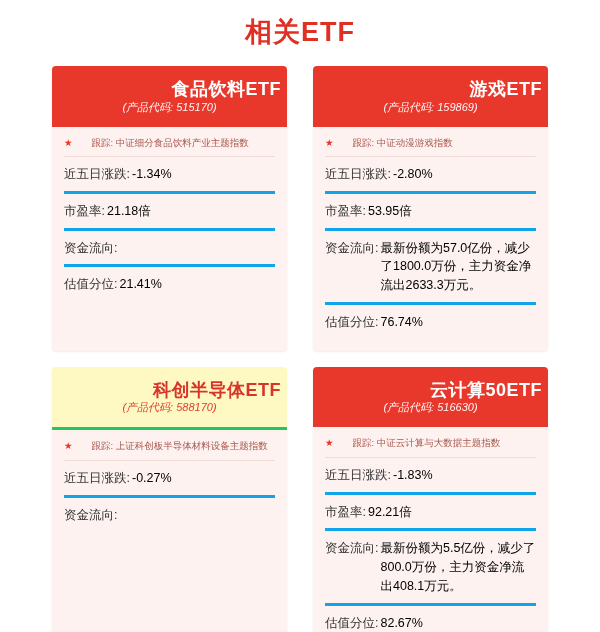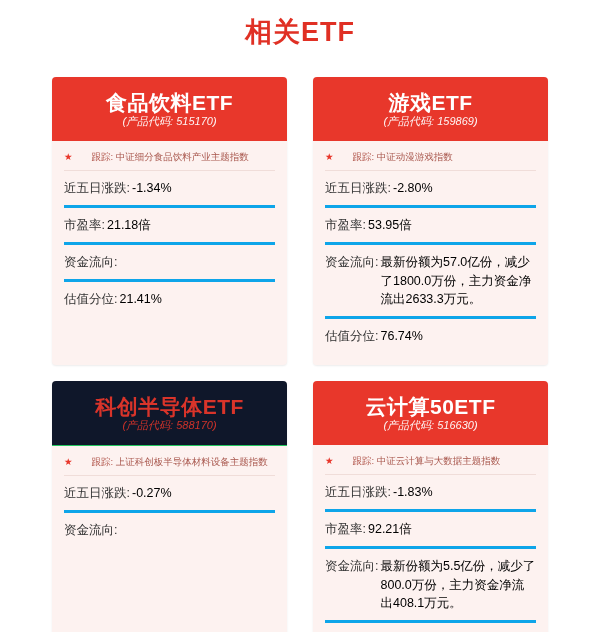--- a/index.html
+++ b/index.html
@@ -19,21 +19,21 @@
     position: relative;
     box-sizing: border-box;
   }
   .page-title {
     text-align: center;
     color: #e03024;
     font-size: 27px;
     font-weight: bold;
     letter-spacing: 1px;
     padding-top: 14px;
-    padding-bottom: 27px;
+    padding-bottom: 16px;
     font-family: "Liberation Sans", sans-serif;
   }
   .grid {
     display: flex;
     flex-wrap: wrap;
     justify-content: space-between;
     padding: 0 52px;
     box-sizing: border-box;
   }
   .card {
@@ -44,29 +44,30 @@
     overflow: hidden;
     box-shadow: 0 1px 2px rgba(0,0,0,0.08);
   }
   .card-head {
     background: #e8372b;
     color: #ffffff;
     text-align: center;
     padding: 14px 6px 12px 6px;
   }
   .card-head.white {
-    background: #0f172a;
+    background: #fef9c3;
     color: #d9342a;
-    border-bottom: 1px solid #22c55e;
+    border-bottom: 3px solid #22c55e;
   }
   .card-name {
-    font-size: 21px;
+    font-size: 18px;
     font-weight: bold;
     line-height: 1.1;
     letter-spacing: 0.5px;
+    text-align: right;
   }
   .card-code {
     font-size: 11px;
     font-style: italic;
     opacity: 0.95;
   }
   .card-body {
     padding: 10px 12px 12px 12px;
     background: #fdf2f0;
   }

